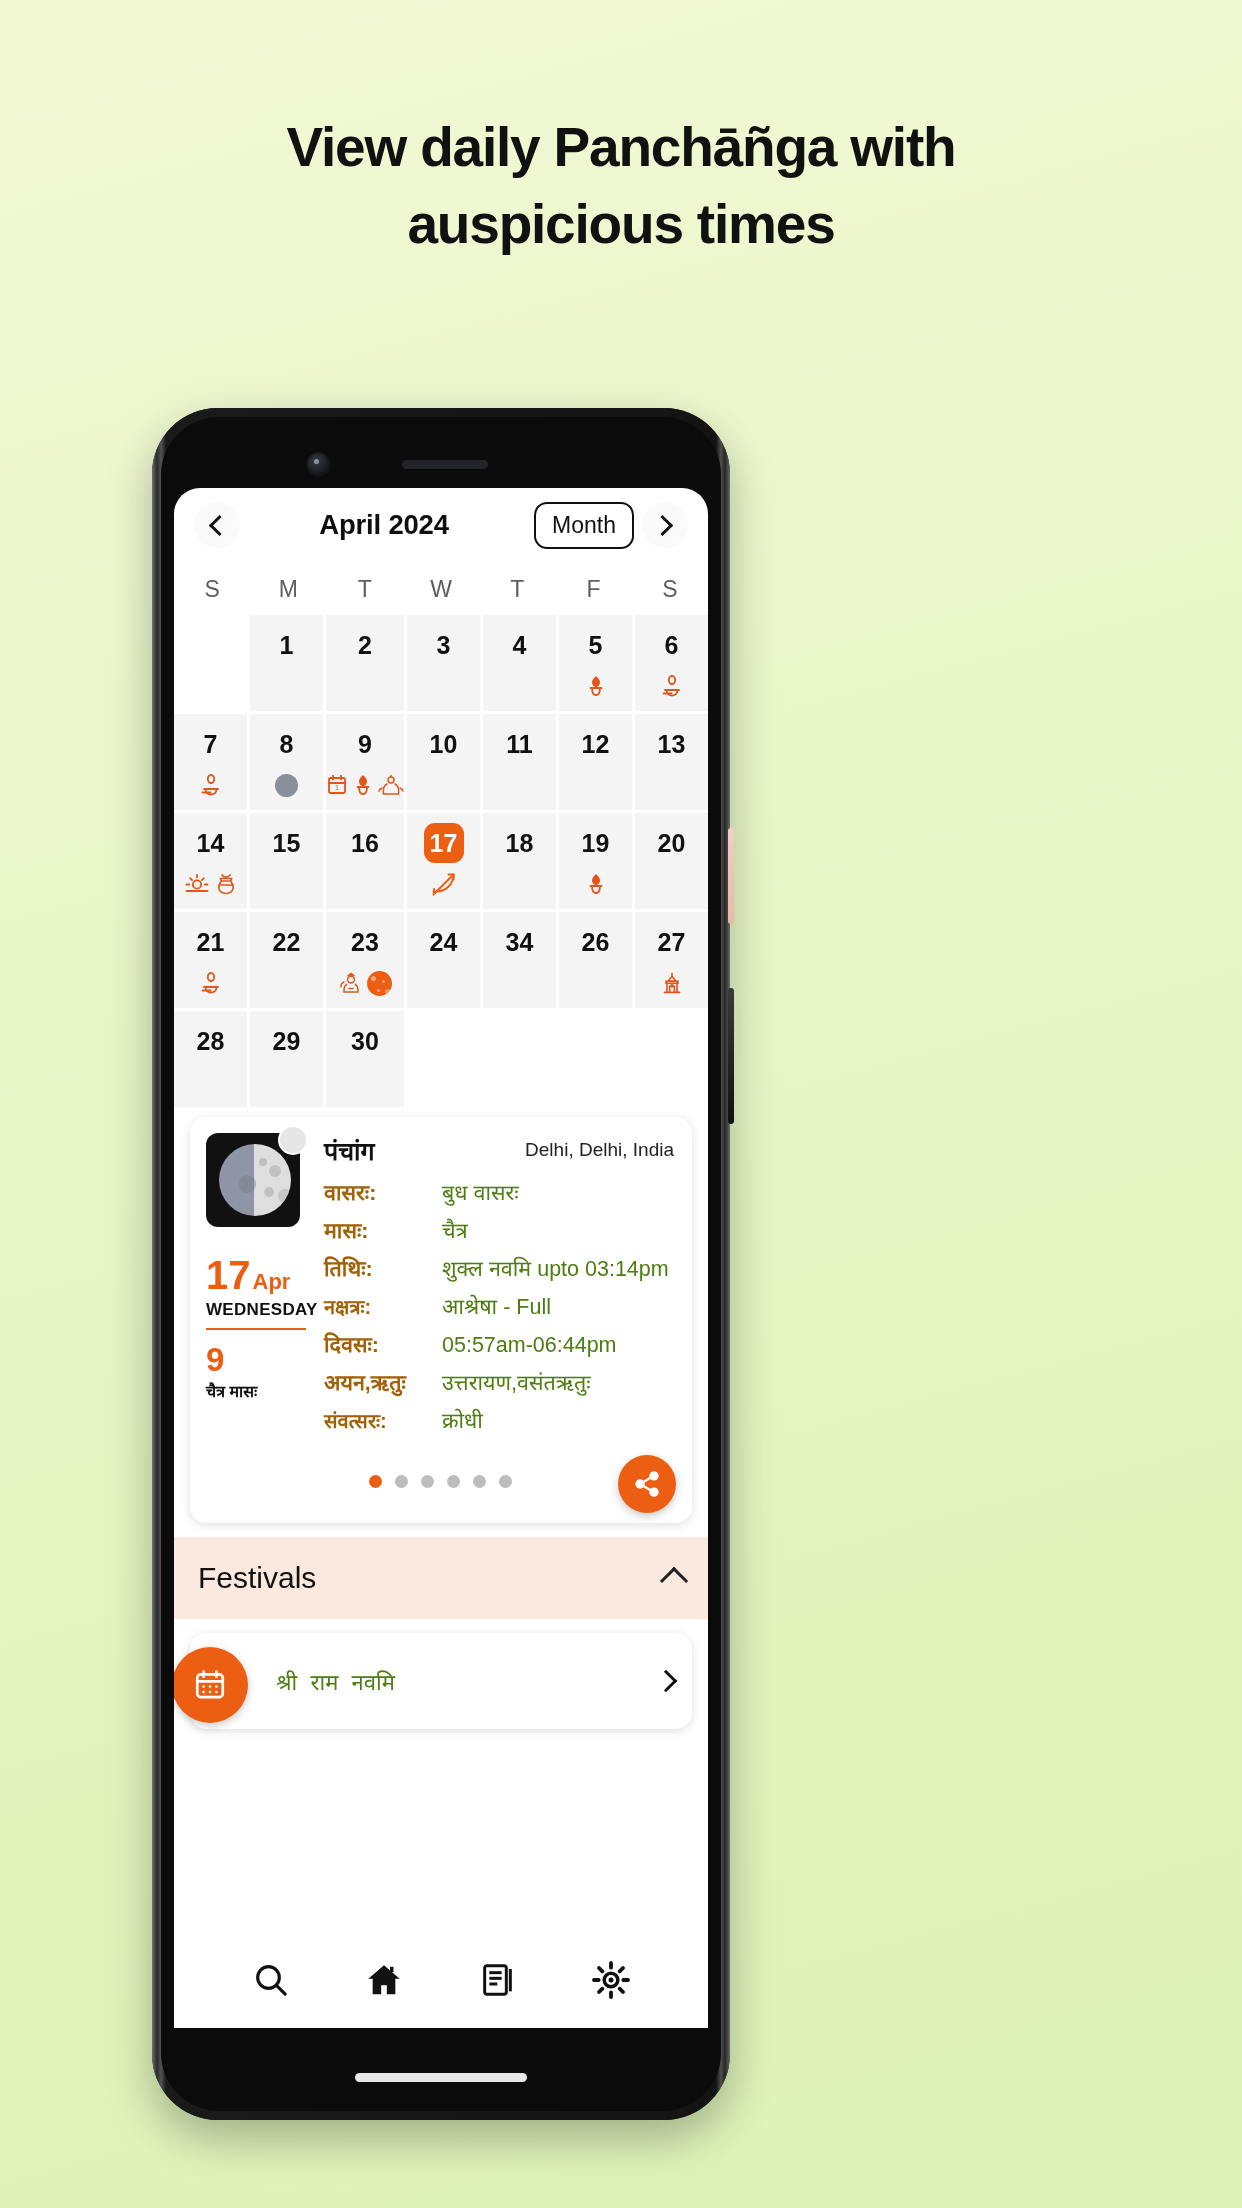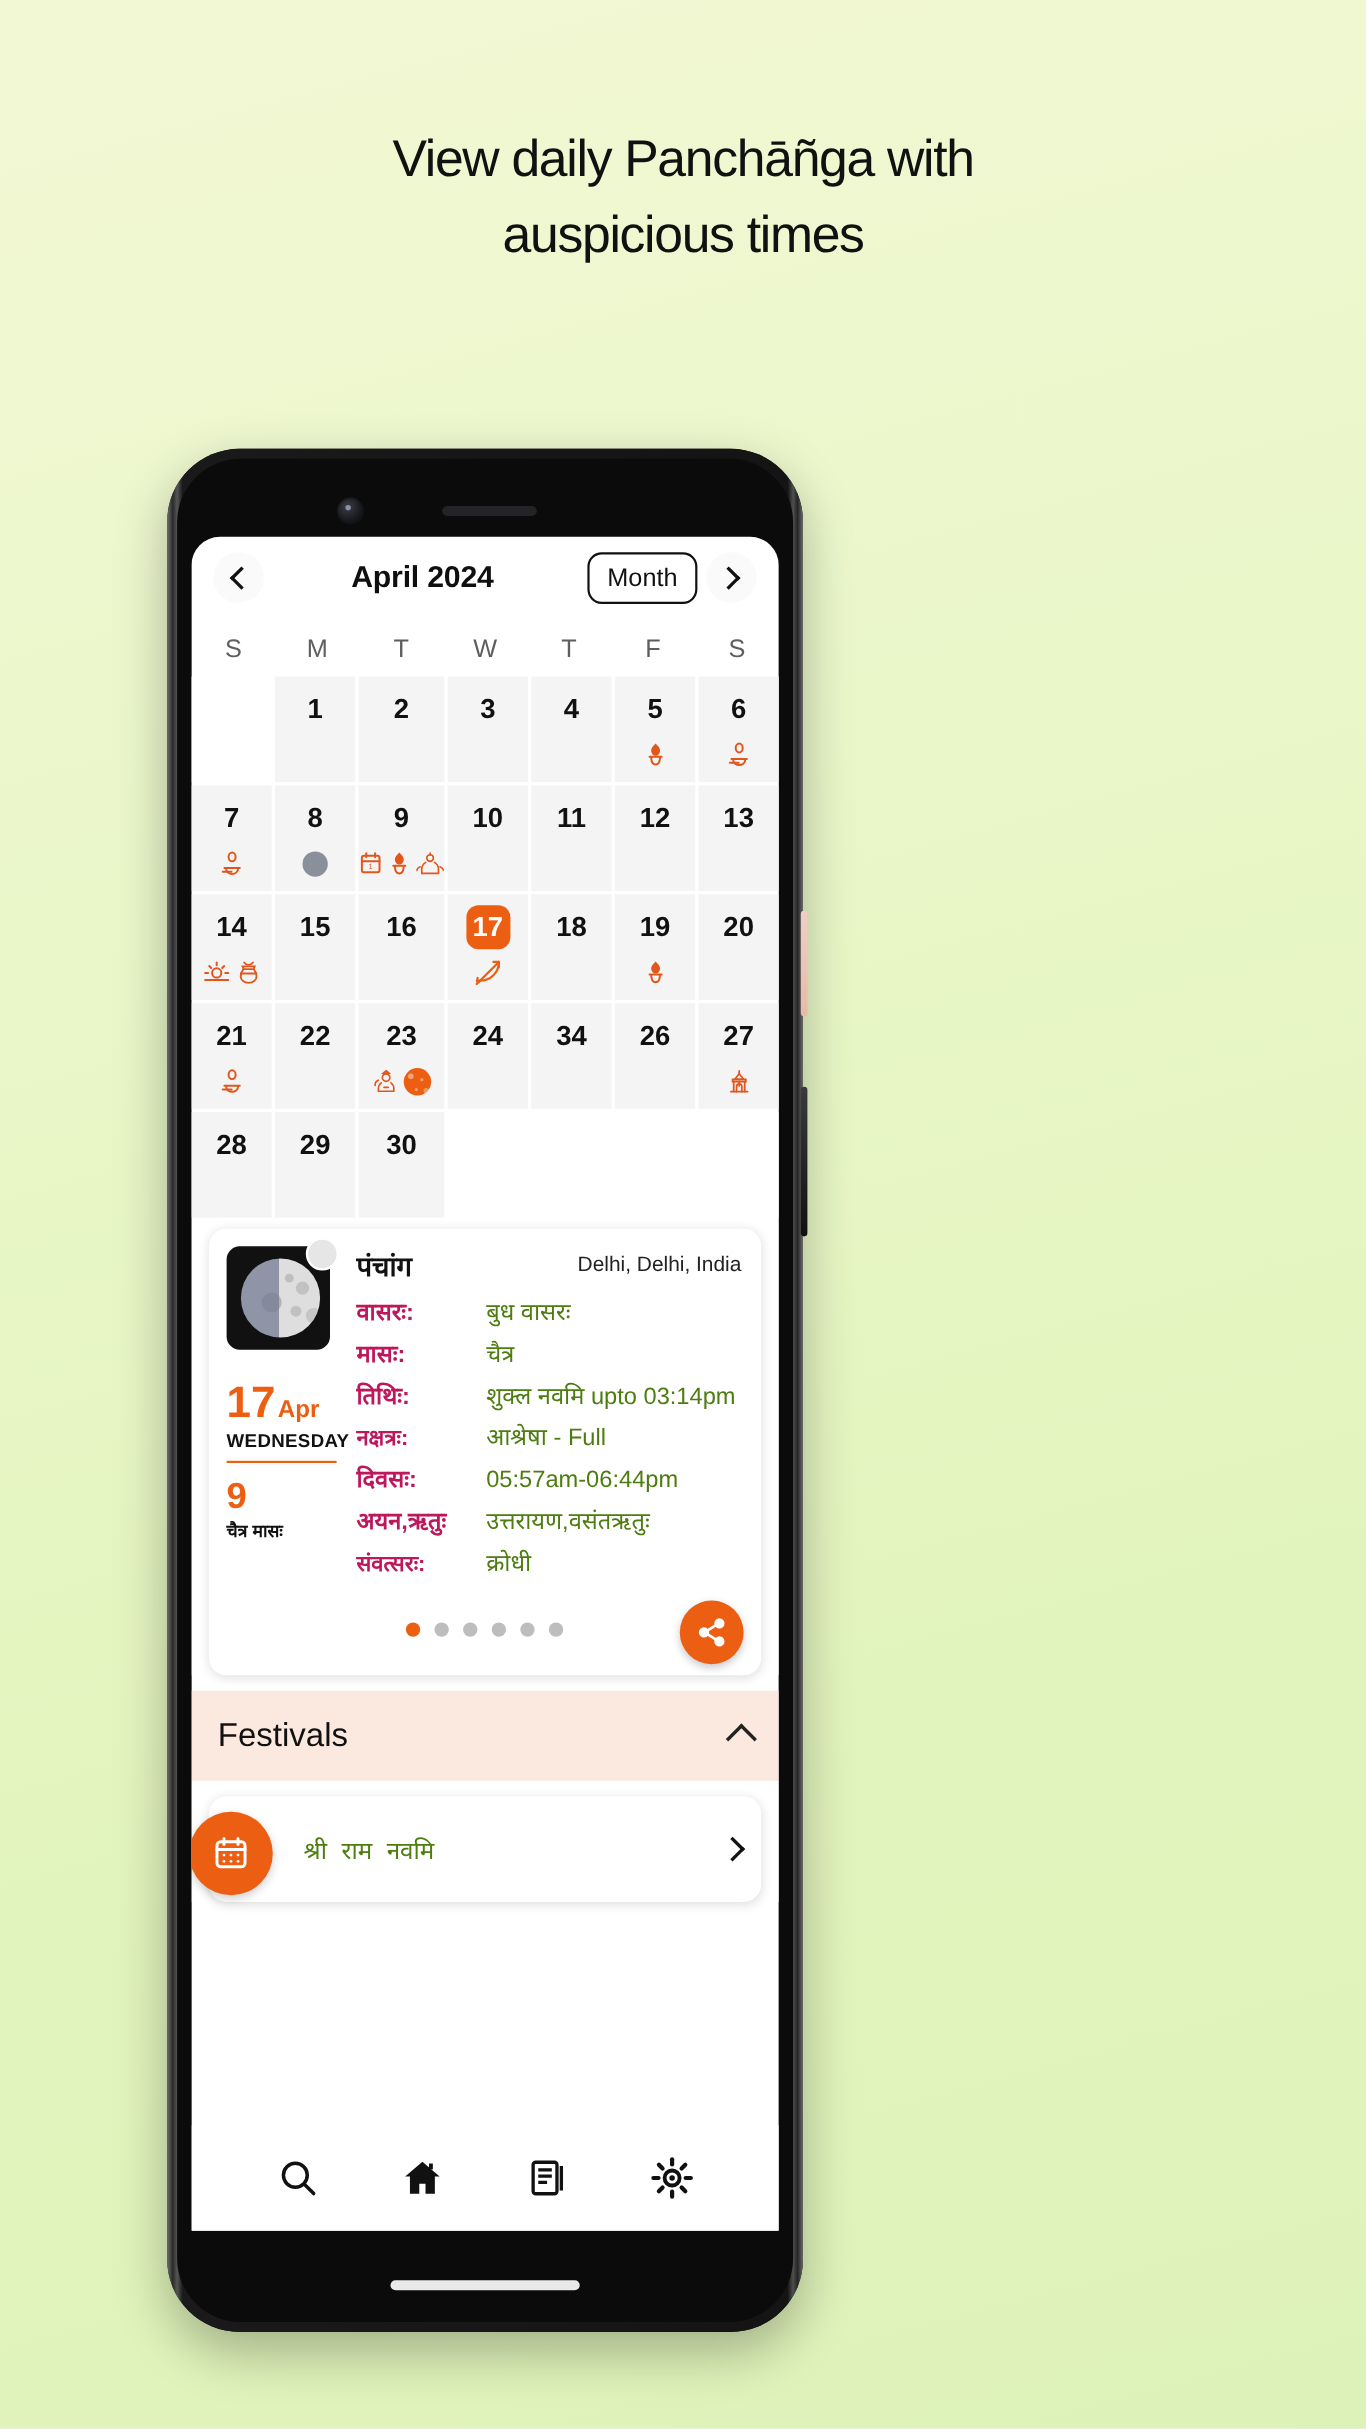--- a/index.html
+++ b/index.html
@@ -12,22 +12,22 @@
   }
 
   
   .headline {
     position: absolute;
     top: 120px;
     left: 0;
     width: 1242px;
     text-align: center;
     color: #111111;
-    font-weight: 400;
-    font-size: 47px;
+    font-weight: 700;
+    font-size: 55px;
     line-height: 1.0;
     letter-spacing: -1.2px;
     font-stretch: condensed;
   }
   .headline .l1 { display:block; }
   .headline .l2 { display:block; margin-top: 22px; }
 
   
   .phone {
     position: absolute;
@@ -270,21 +270,21 @@
   .p-masa { margin-top: 13px; }
   .p-masa .mnum { font-size: 33px; font-weight: 800; color:#ec5f13; line-height:1; }
   .p-masa .mlbl { display:block; margin-top:4px; font-size: 16px; font-weight: 700; color:#111; }
 
   .p-right { flex: 1 1 auto; padding-left: 6px; }
   .p-title-row { display:flex; align-items:flex-start; justify-content:space-between;text-align:center; }
   .p-title { font-size: 25px; font-weight: 700; color:#111; }
   .p-loc { font-size: 19px; color:#222; margin-top: 6px; }
   .p-rows { margin-top: 10px; }
   .p-row { display:flex; align-items:baseline; margin-bottom: 9px; }
-  .p-key { width: 118px; flex: 0 0 auto; color:#be185d; font-weight:700; font-size: 21.5px; }
+  .p-key { width: 118px; flex: 0 0 auto; color:#a16207; font-weight:700; font-size: 21.5px; }
   .p-key.wide { width: 118px; font-size: 20px;}
   .p-val { color:#4d7c0f; font-size: 21.5px; font-weight: 500; }
 
   .p-foot { display:flex; align-items:center; justify-content:center; position: relative; margin-top: 10px; height: 56px;}
   .dots { display:flex; gap: 13px; align-items:center; }
   .dot { width: 13px; height: 13px; border-radius:50%; background:#bdbdbd; }
   .dot.active { background:#ec5f13; }
   .share-fab {
     position:absolute; right: -2px; bottom: -4px;
     width: 58px; height:58px; border-radius:50%;

